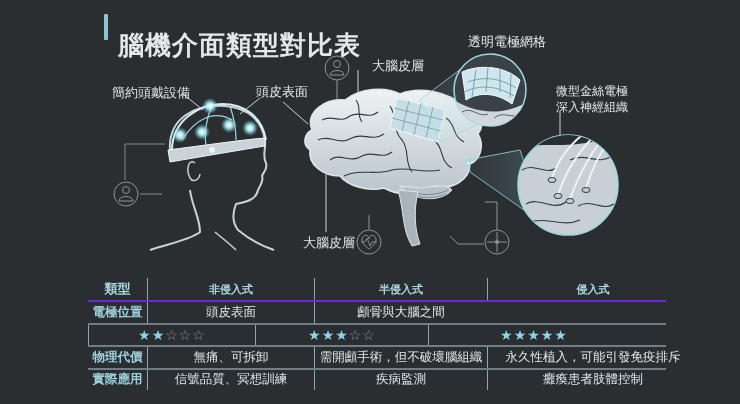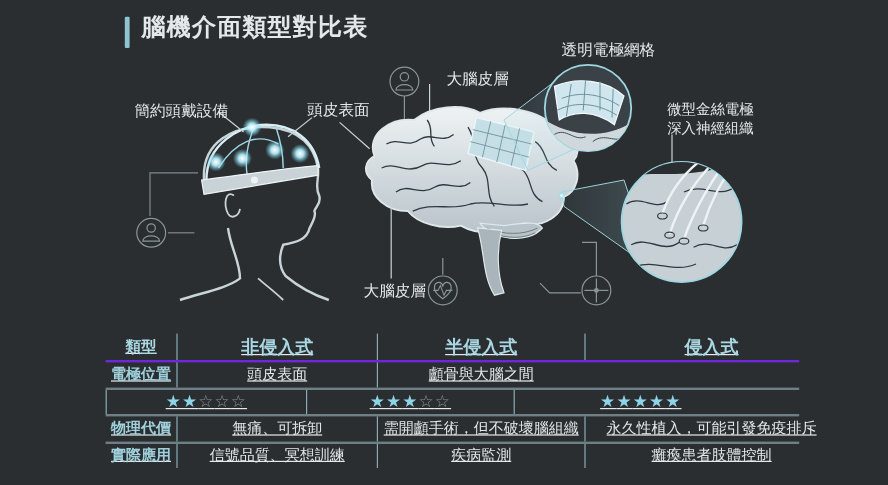--- a/index.html
+++ b/index.html
@@ -8,46 +8,46 @@
     background: #2a2e31;
     font-family: "DejaVu Sans", "Liberation Sans", sans-serif;
     color: #e6eaec;
     position: relative;
   }
   .title-bar {
     position: absolute; left: 104px; top: 14px;
     width: 4px; height: 26px; background: #8fc3cf; border-radius: 1px;
   }
   .title {
-    position: absolute; left: 118px; top: 9px;
-    font-size: 20px; font-weight: bold; color: #e4e8ea; letter-spacing: 1px; text-align: center;
+    position: absolute; left: 118px; top: 28px;
+    font-size: 26px; font-weight: bold; color: #e4e8ea; letter-spacing: 1px; text-align: center;
   }
   .illus { position: absolute; left: 0; top: 0; width: 740px; height: 270px; }
   .label {
     position: absolute; font-size: 13px; color: #e4e8ea; white-space: nowrap;
   }
   .label.small { font-size: 12px; line-height: 16px; }
 
   .tbl {
     position: absolute; left: 88px; top: 278px; width: 578px;
   }
-  .row { display: flex; height: 22.5px; align-items: flex-end; position: relative; text-decoration: underline; }
+  .row { display: flex; height: 22.5px; align-items: flex-end; position: relative; }
   .row.header { height: 22px; }
   .row + .row { border-top: 2px solid #6f7f86; }
   .row.header + .row { border-top: 2px solid #6d28d9; }
   .cell {
     height: 100%; display: flex; align-items: center; justify-content: center;
     font-size: 12.5px; color: #e3e7e9; white-space: nowrap;
   }
   .c0 { width: 59px; color: #9fd0db; font-weight: bold; font-size: 12.5px; }
   .c1 { width: 167px; }
   .c2 { width: 173px; }
   .c3 { width: 179px; padding-left: 32px; }
   .c1, .c2, .c3 { border-left: 1.5px solid #8aaab3; }
-  .row.header .cell { color: #a9d7e2; font-weight: bold; font-size: 15px; }
+  .row.header .cell { color: #a9d7e2; font-weight: bold; font-size: 11px; }
   .row.header .c0 { font-size: 13px; }
   .stars { letter-spacing: 1px; font-size: 14px; }
   .star-on { color: #8fd3e6; }
   .star-off { color: #8a9499; }
 </style>
 </head>
 <body>
 
 <div class="title-bar"></div>
 <div class="title">腦機介面類型對比表</div>

